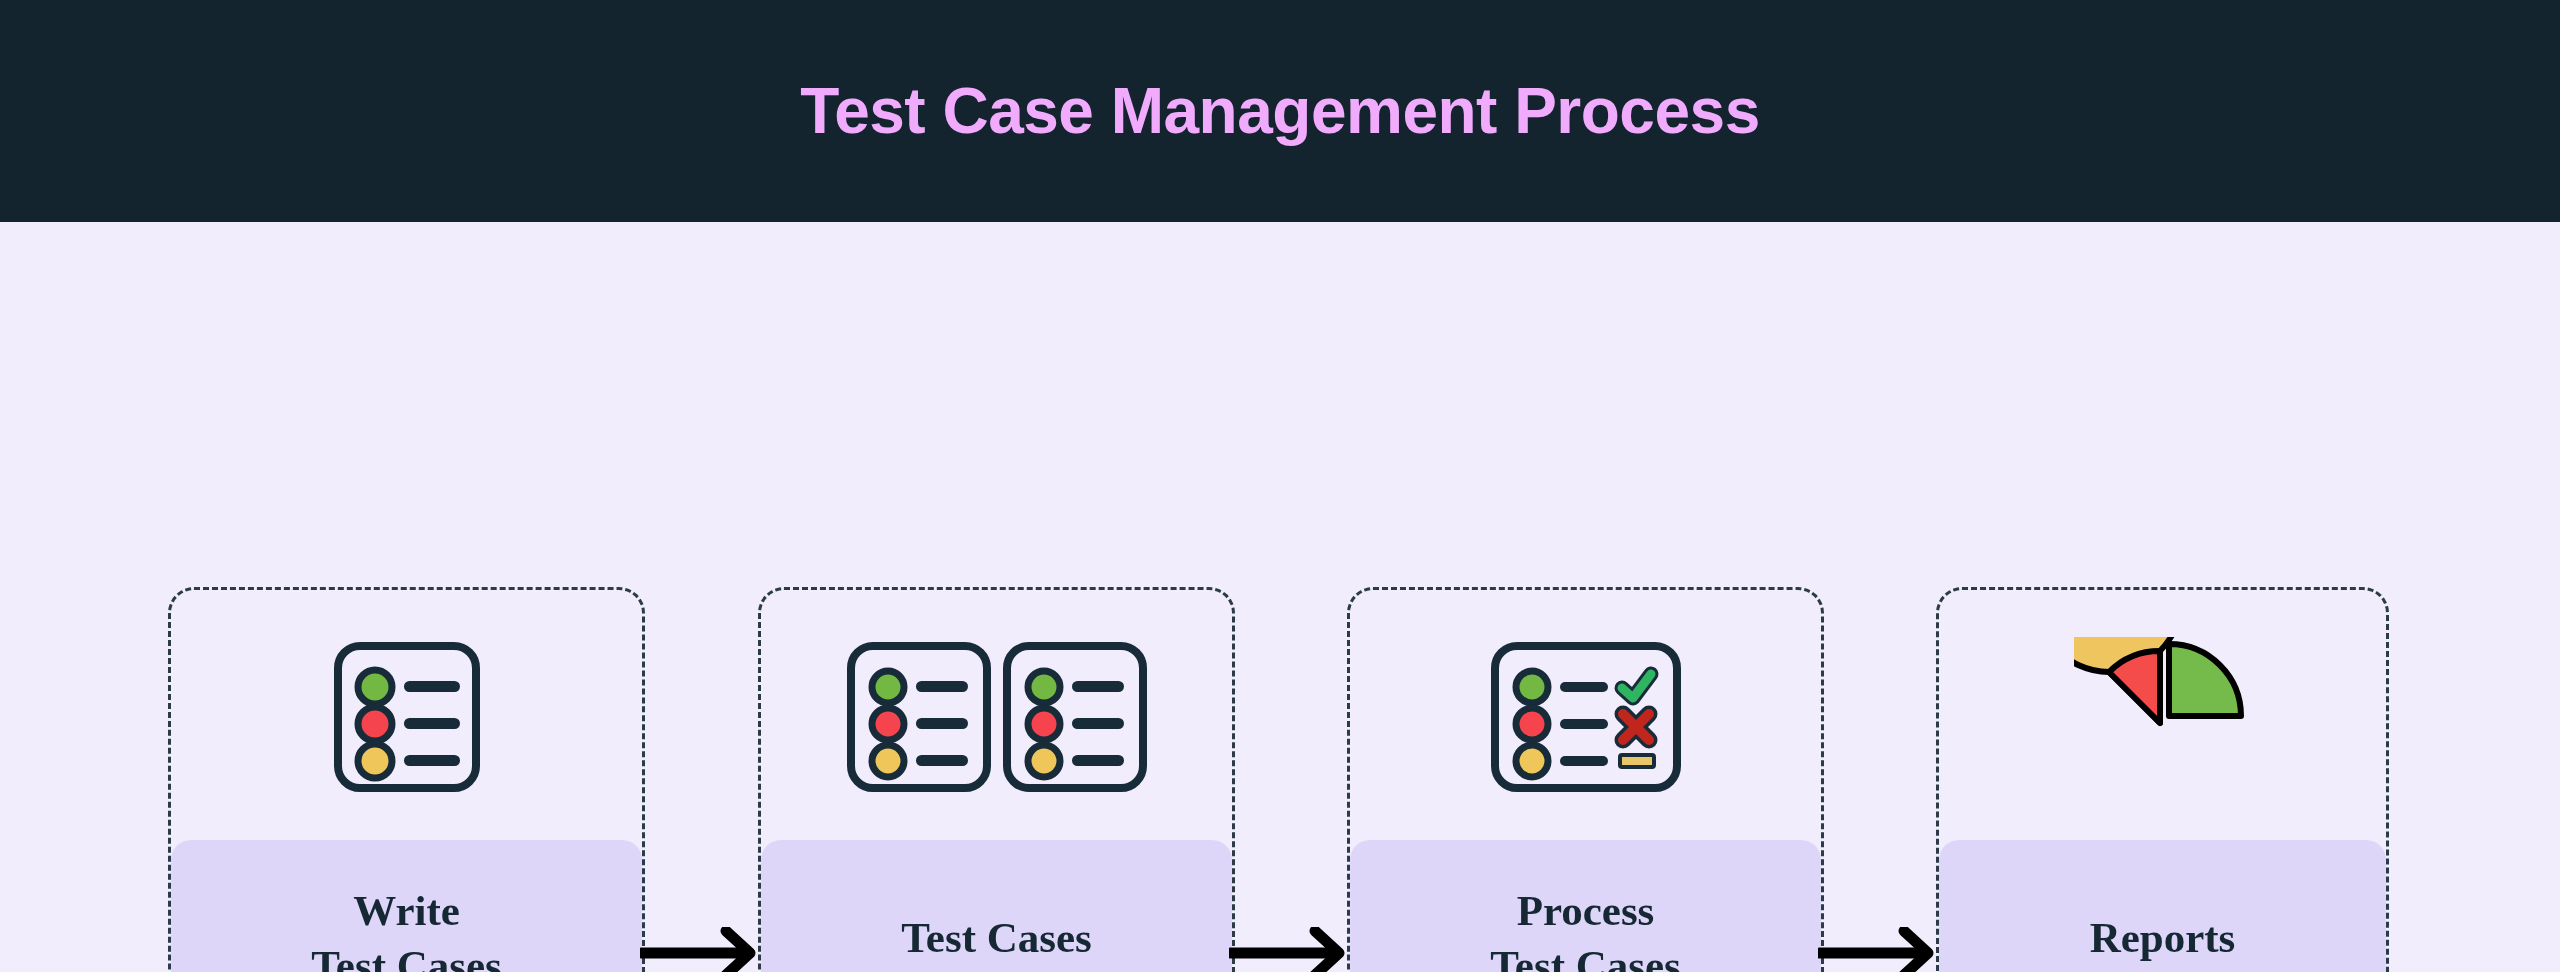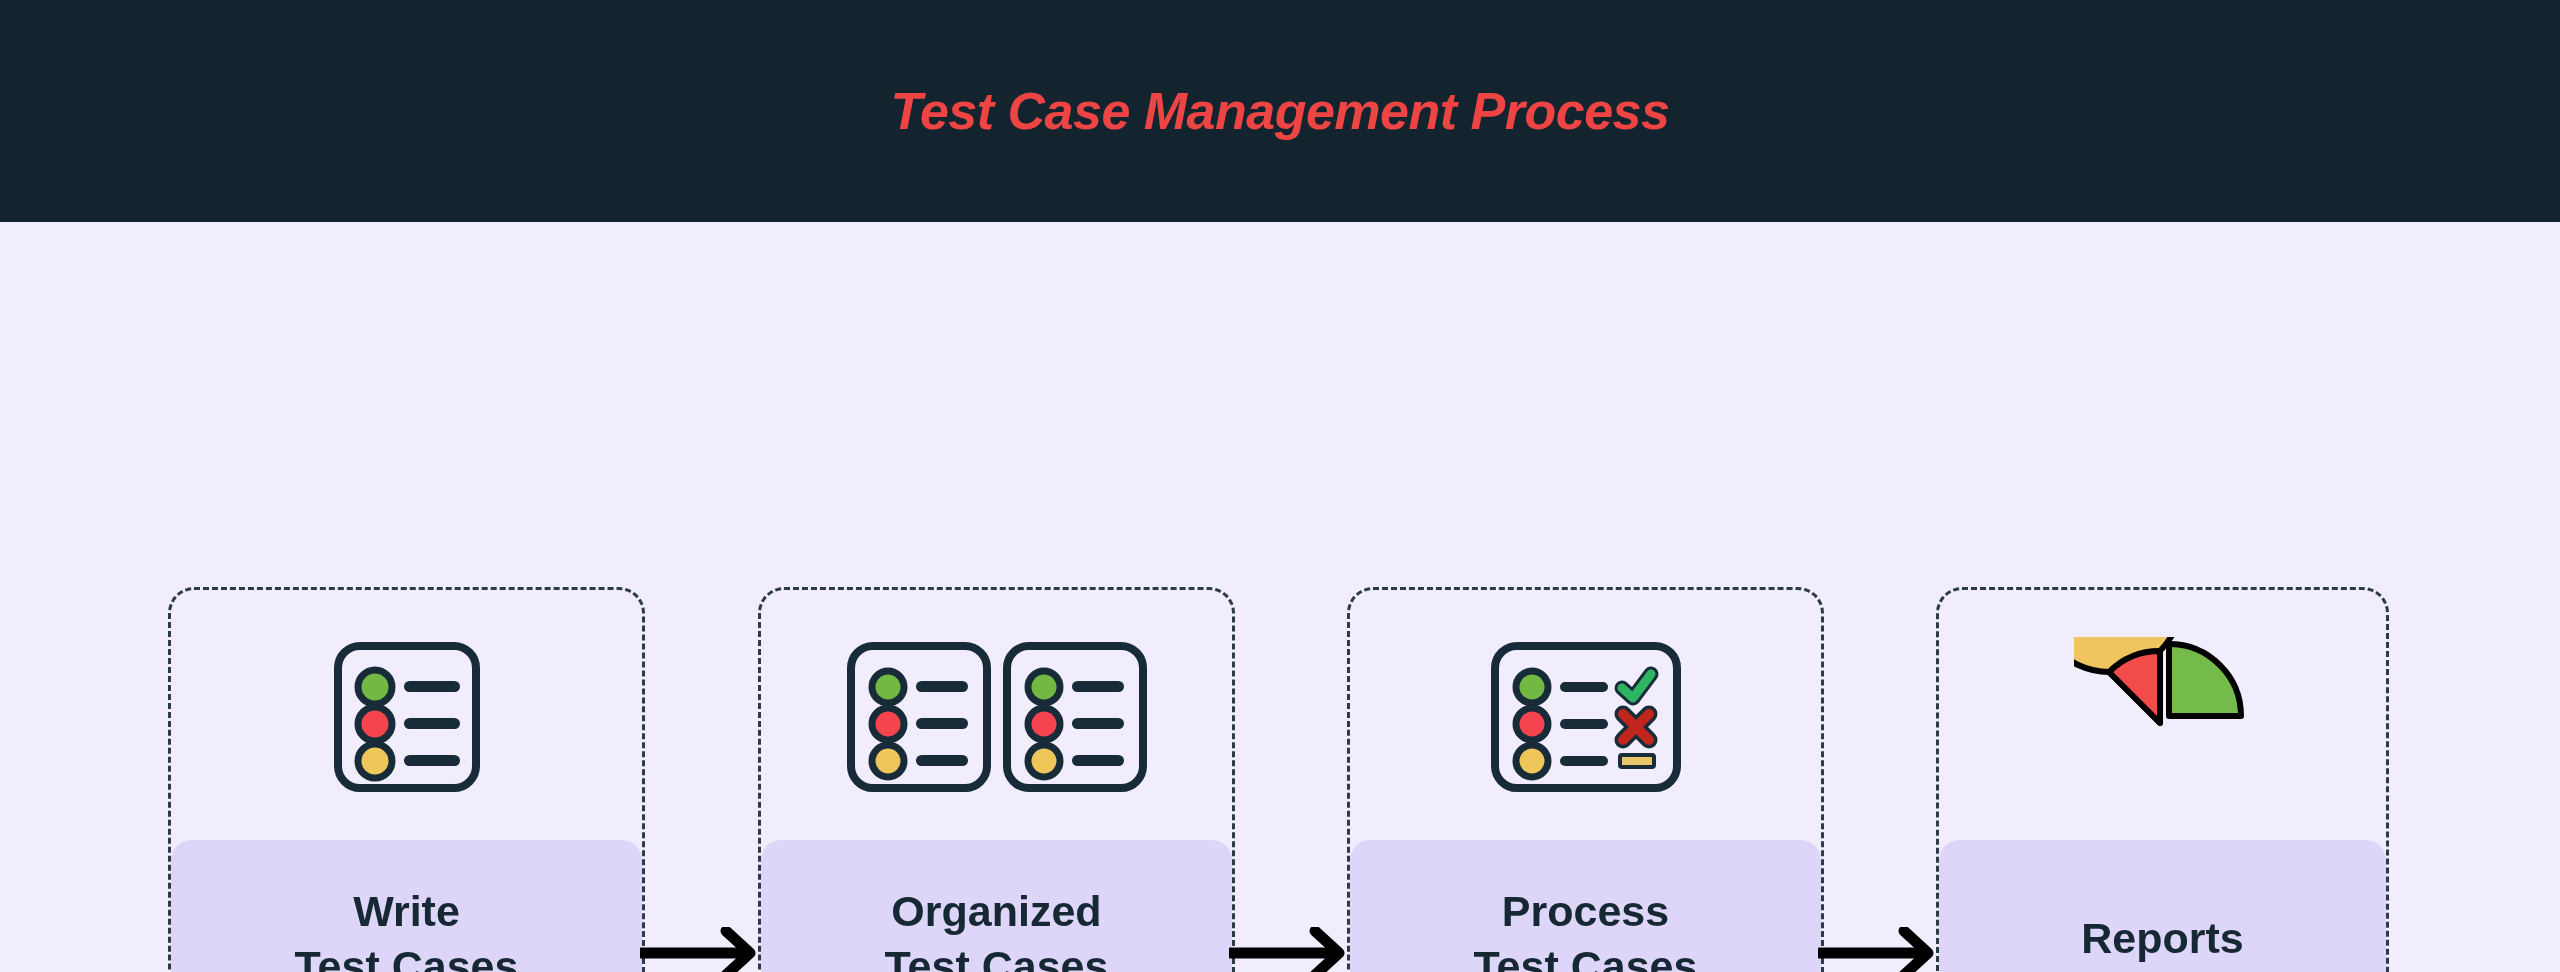--- a/index.html
+++ b/index.html
@@ -18,34 +18,34 @@
   
   .header {
     width: 2560px;
     height: 222px;
     background: #14242f;
     display: flex;
     align-items: center;
     justify-content: center;
   }
   .header-title {
-    color: #ef4444;
-    font-size: 52px;
+    color: #f0abfc;
+    font-size: 64px;
     font-weight: bold;
     letter-spacing: -0.5px;
     line-height: 1;
     font-family: "Liberation Sans", sans-serif;
-    font-style: italic;
   }
 
   
   .flow {
     position: relative;
     width: 2048px;
     height: 750px;
+    font-family: Liberation Serif, serif;
   }
 
   .card {
     position: absolute;
     top: 365px;
     height: 457px;
     border: 3px dashed #2b3b47;
     border-radius: 26px;
     background: transparent;
   }
@@ -159,21 +159,20 @@
           <circle cx="197" cy="45" r="16" fill="#72b842" stroke="#172b38" stroke-width="7"></circle>
           <circle cx="197" cy="82" r="16" fill="#f6444f" stroke="#172b38" stroke-width="7"></circle>
           <circle cx="197" cy="119" r="16" fill="#efc65a" stroke="#172b38" stroke-width="7"></circle>
           <rect x="225" y="39" width="52" height="11" rx="5.5" fill="#172b38"></rect>
           <rect x="225" y="76" width="52" height="11" rx="5.5" fill="#172b38"></rect>
           <rect x="225" y="113" width="52" height="11" rx="5.5" fill="#172b38"></rect>
         </svg>
       </span>
     </div>
     <div class="card-label">
-      <div class="ln">Organized</div>
       <div class="ln">Test Cases</div>
     </div>
   </div>
 
   <div class="arrow" id="arrow-2">
     <svg width="124" height="52" viewBox="0 0 124 52">
       <line x1="2" y1="26" x2="104" y2="26" stroke="#000000" stroke-width="11" stroke-linecap="round"></line>
       <polyline points="86,4 110,26 86,48" fill="none" stroke="#000000" stroke-width="11" stroke-linecap="round" stroke-linejoin="round"></polyline>
     </svg>
   </div>

